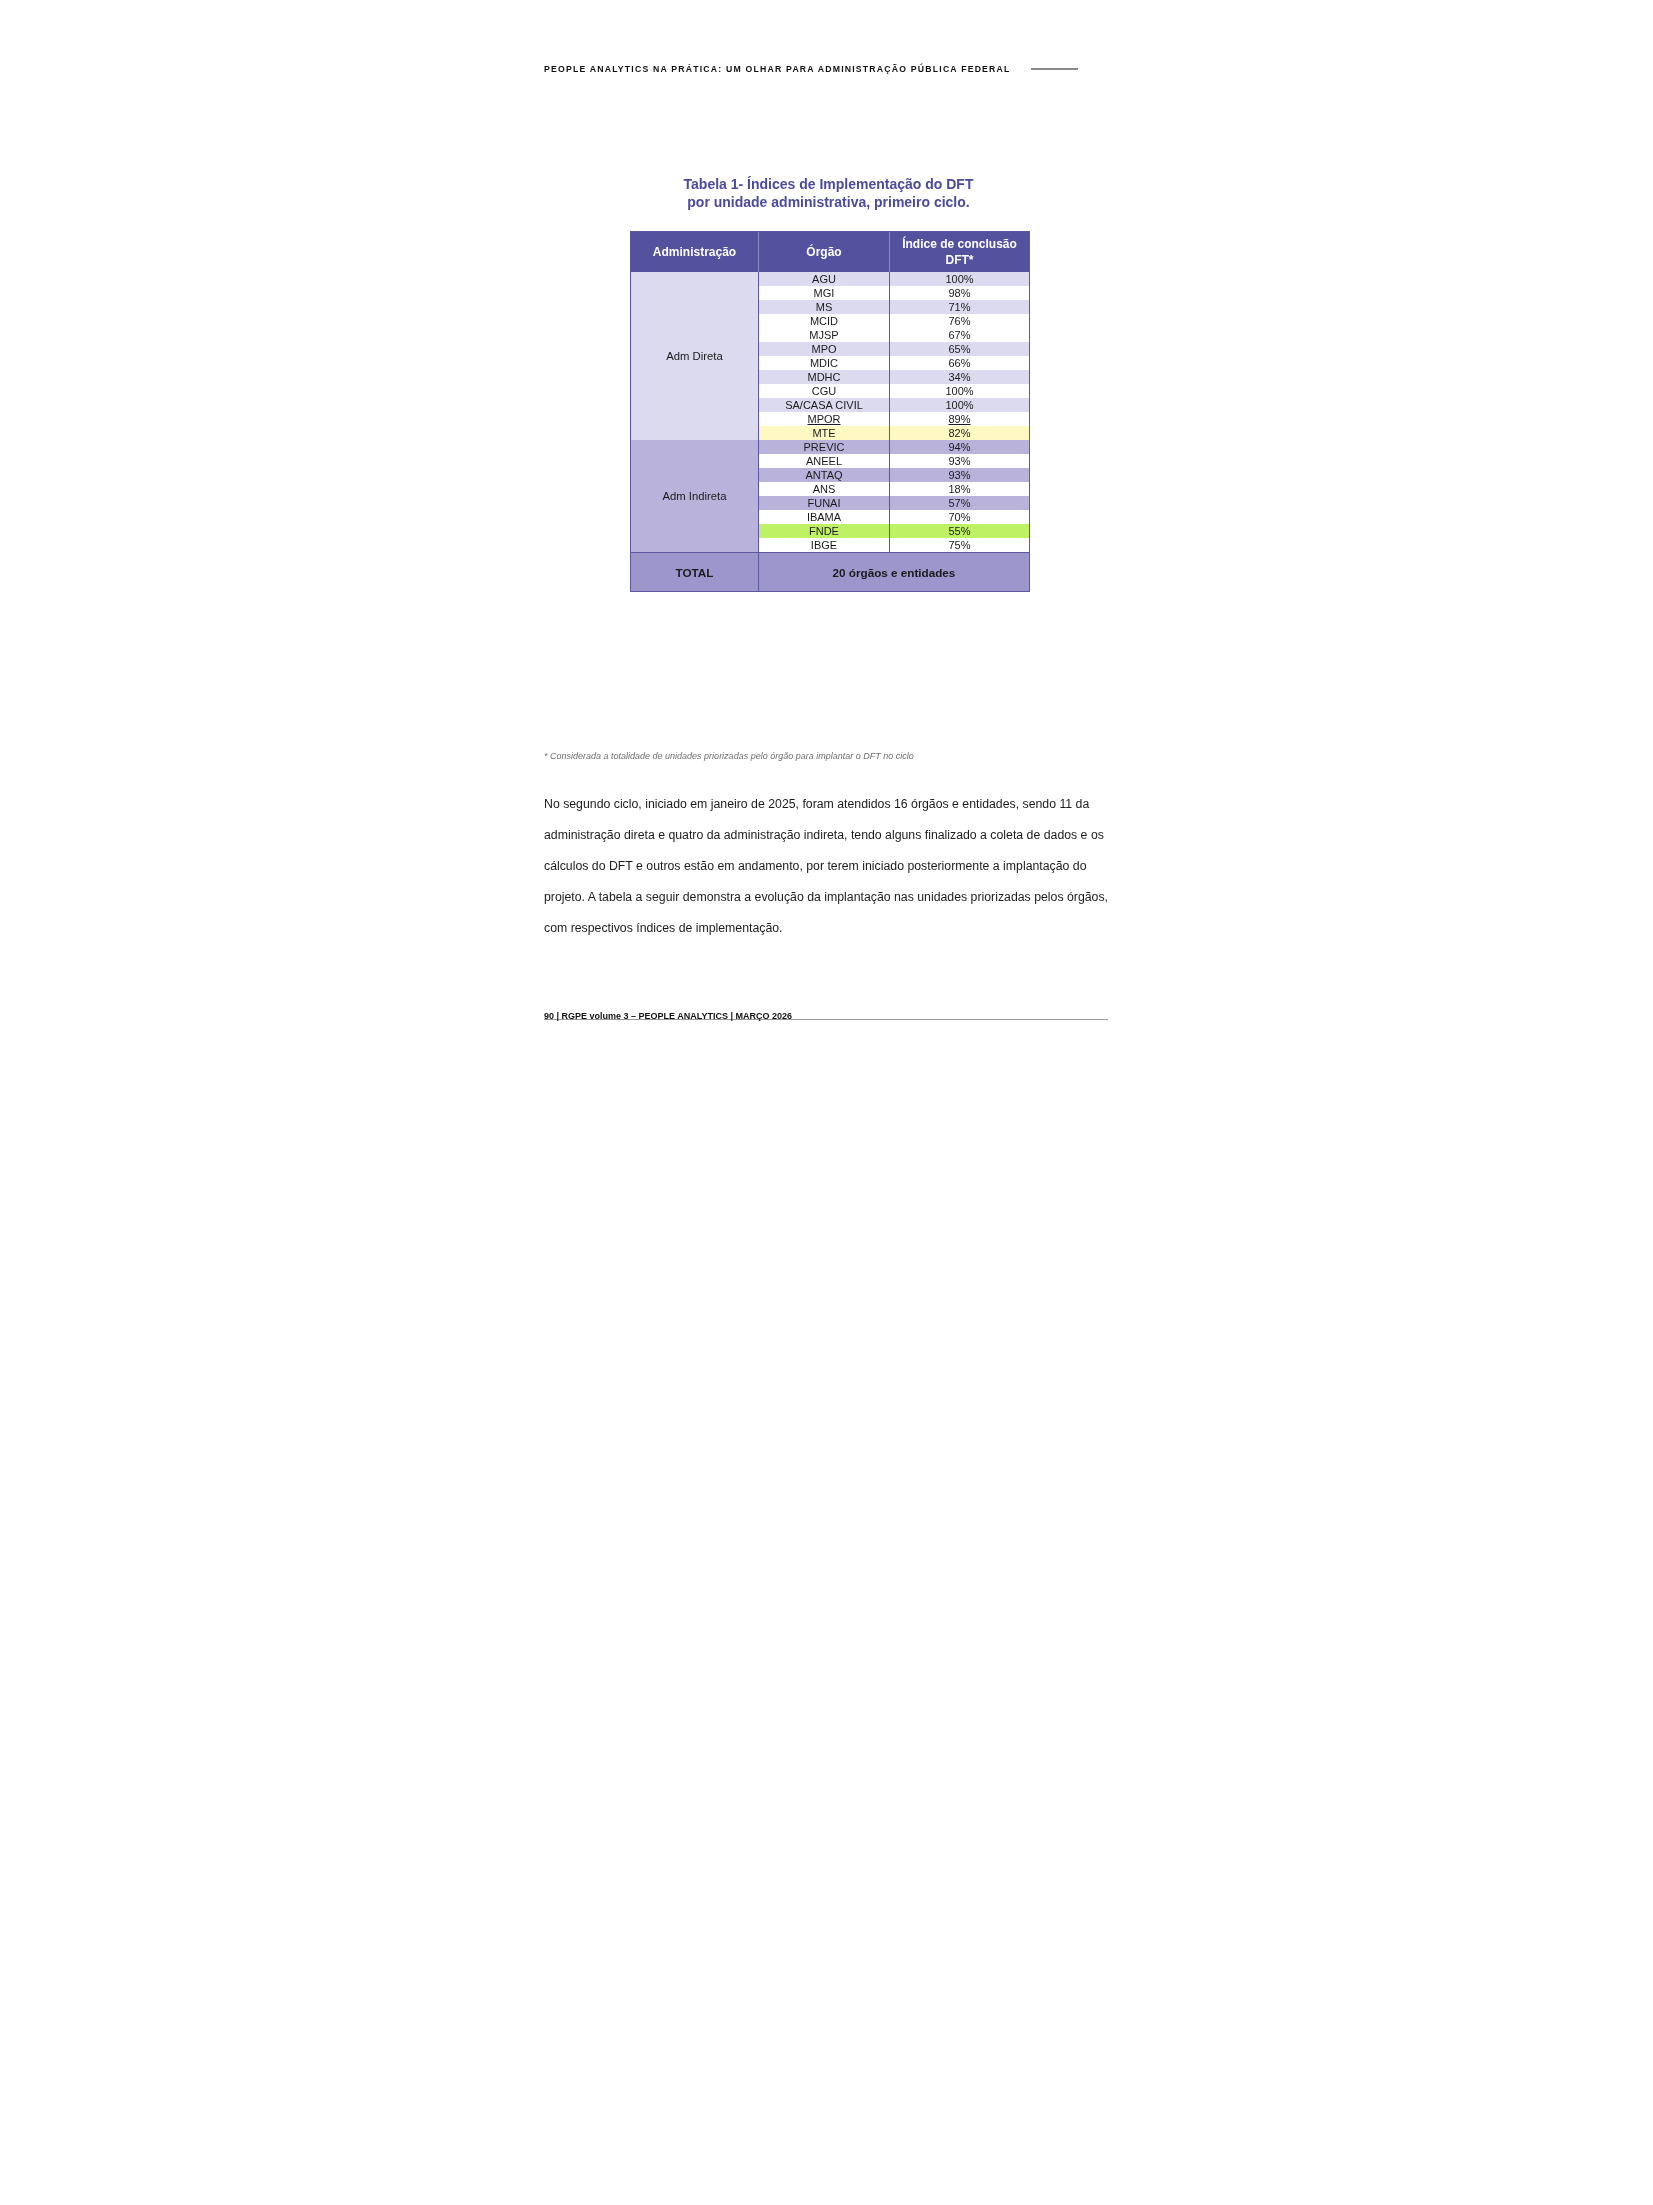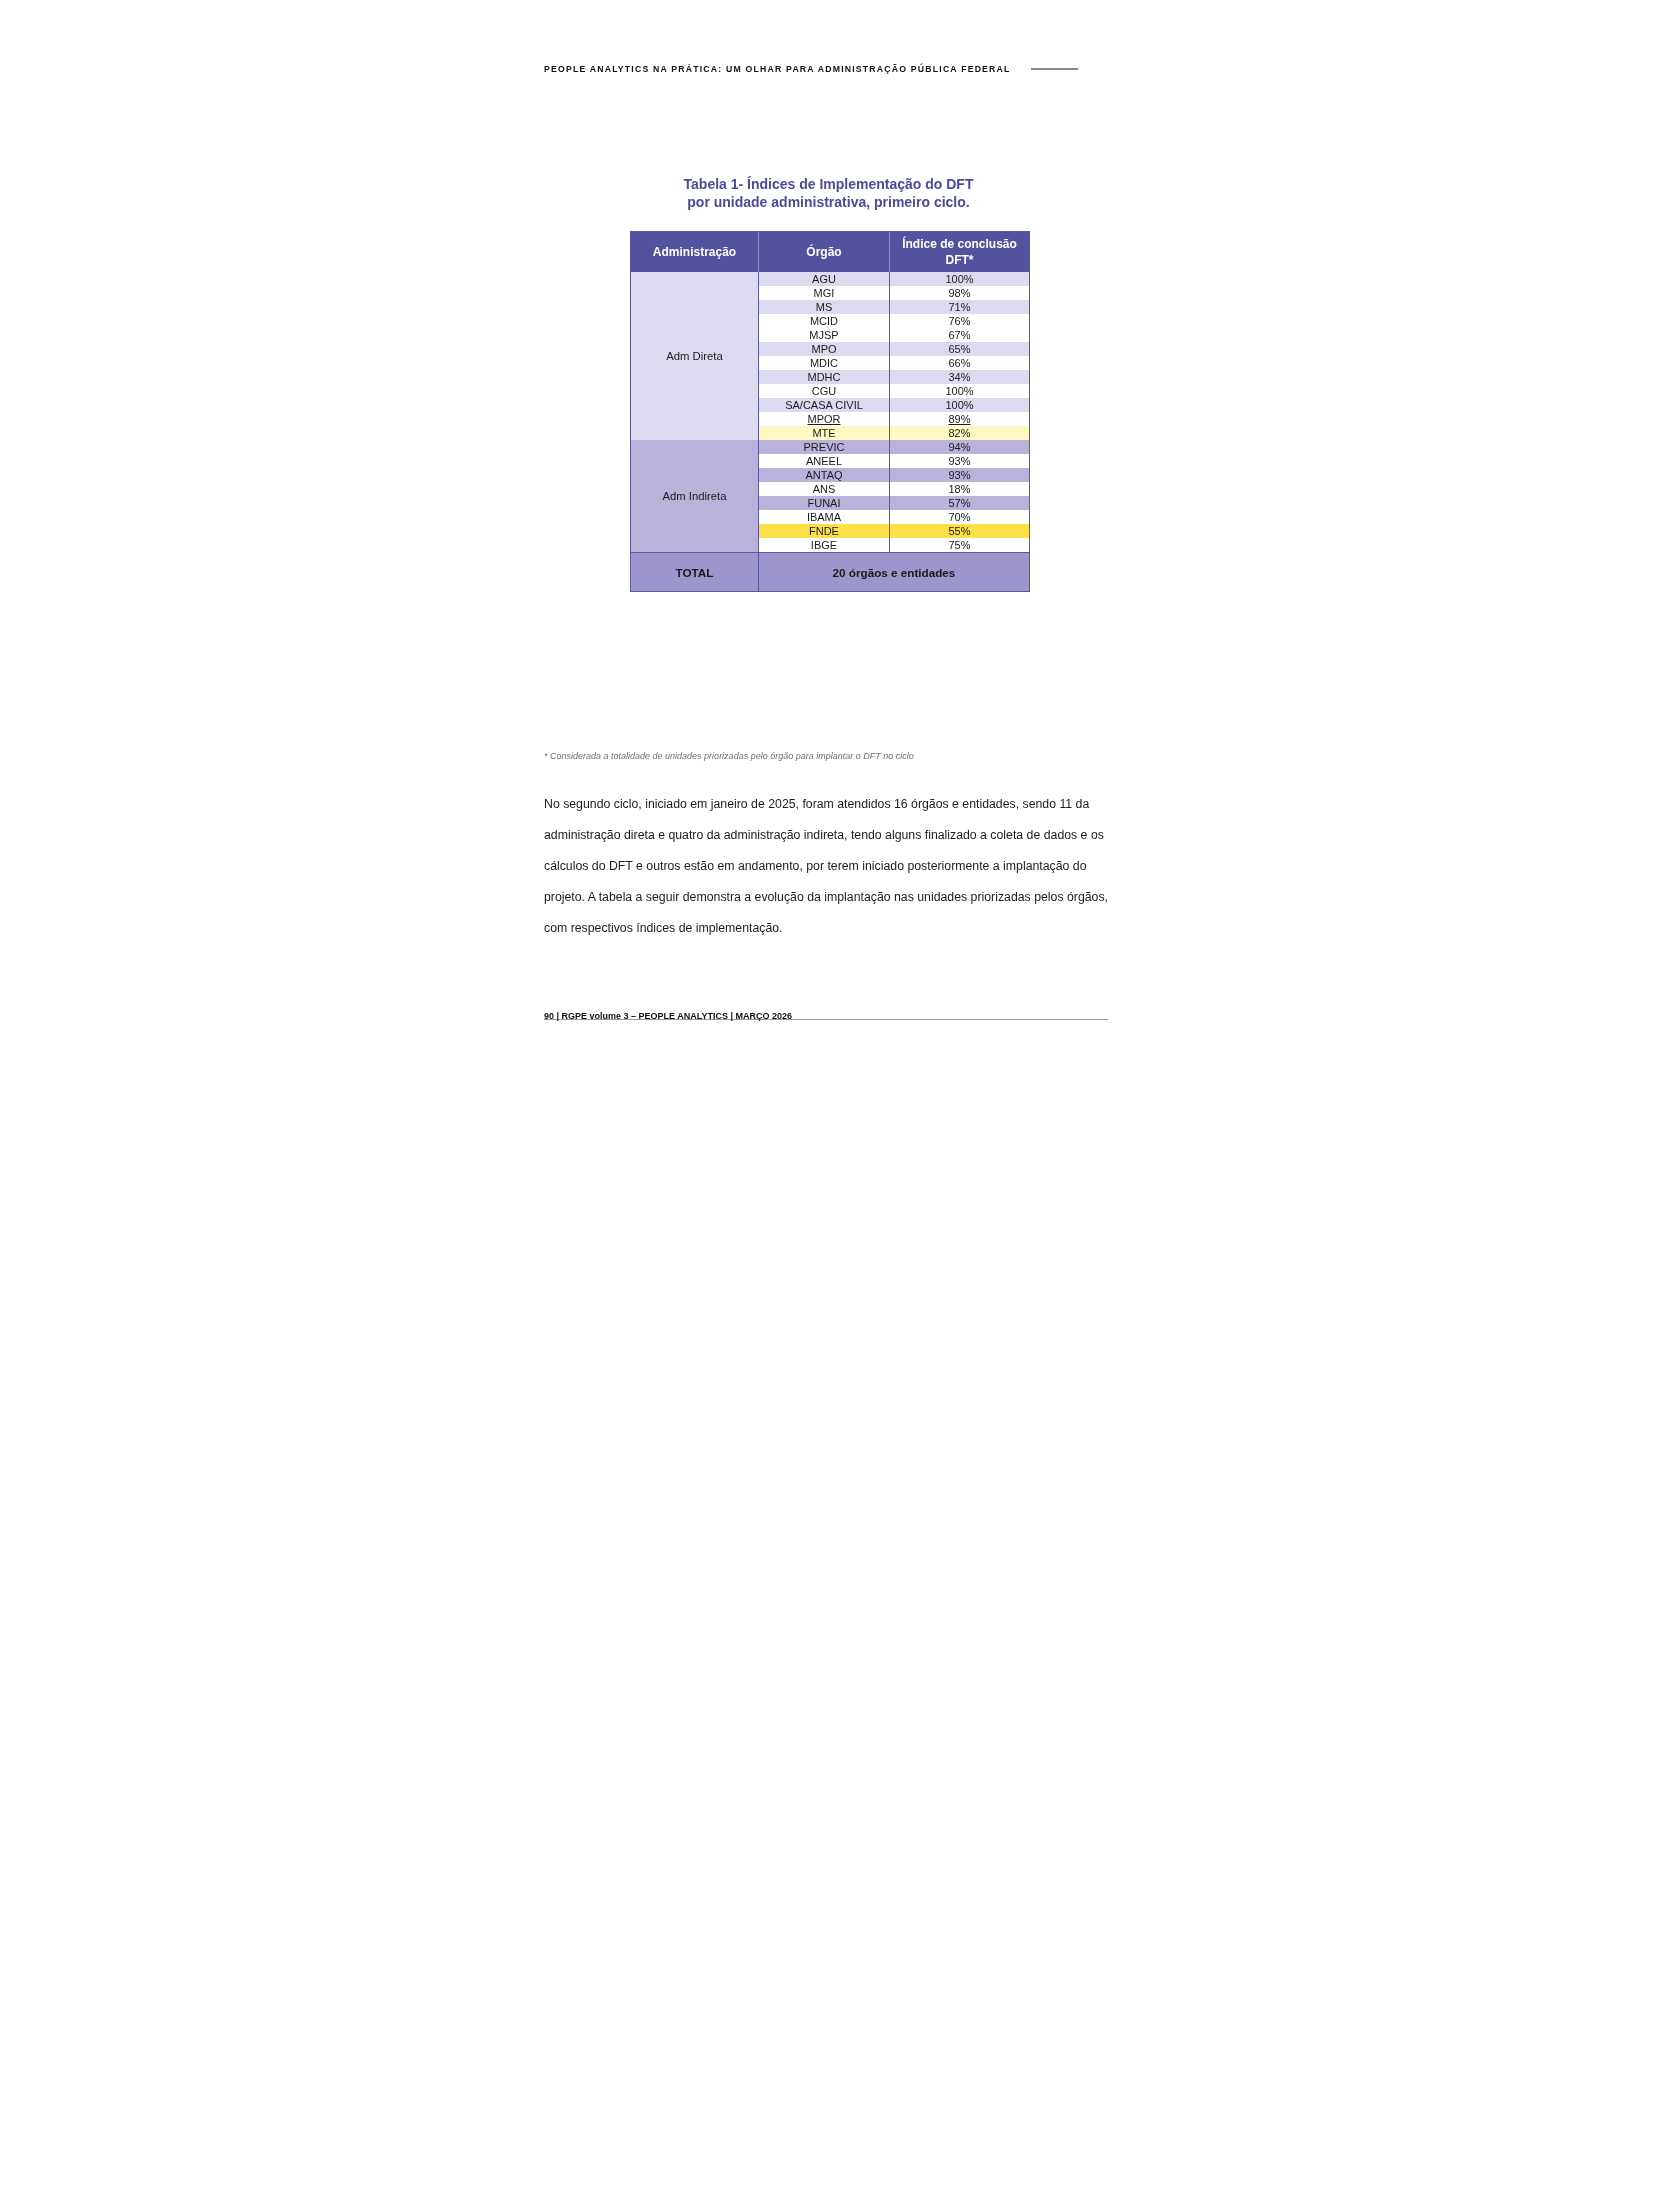--- a/index.html
+++ b/index.html
@@ -230,21 +230,21 @@
             <td class="col-b">18%</td>
           </tr>
           <tr style="background: rgb(185, 179, 220);">
             <td class="col-b">FUNAI</td>
             <td class="col-b">57%</td>
           </tr>
           <tr style="background: rgb(255, 255, 255);">
             <td class="col-b">IBAMA</td>
             <td class="col-b">70%</td>
           </tr>
-          <tr style="background: #fde047; border-radius: 8px;">
+          <tr style="background: #bef264; border-radius: 8px;">
             <td class="col-b">FNDE</td>
             <td class="col-b">55%</td>
           </tr>
           <tr style="background: rgb(255, 255, 255);">
             <td class="col-b">IBGE</td>
             <td class="col-b">75%</td>
           </tr>
         </tbody>
       <tfoot>
         <tr class="total-row">

